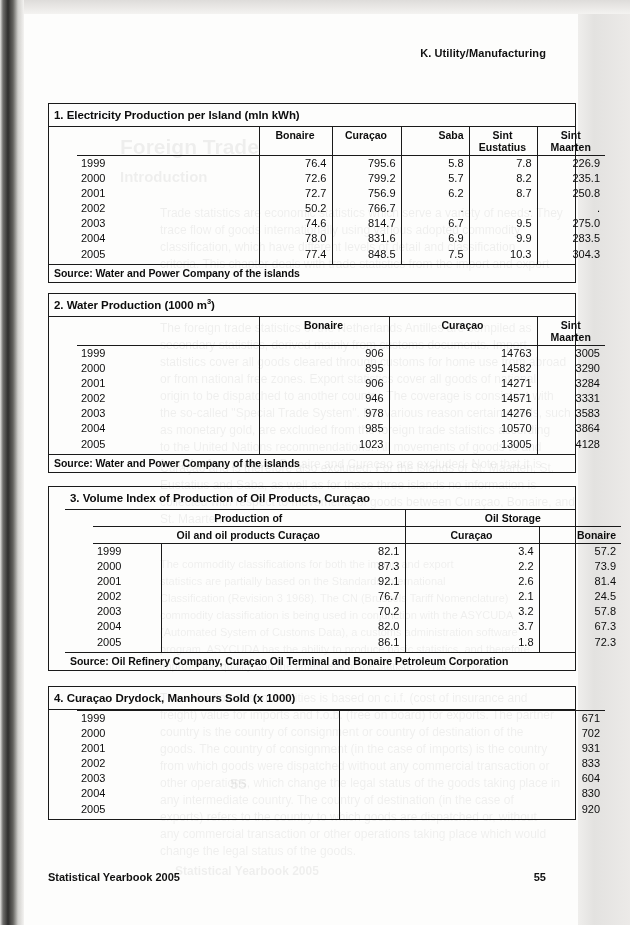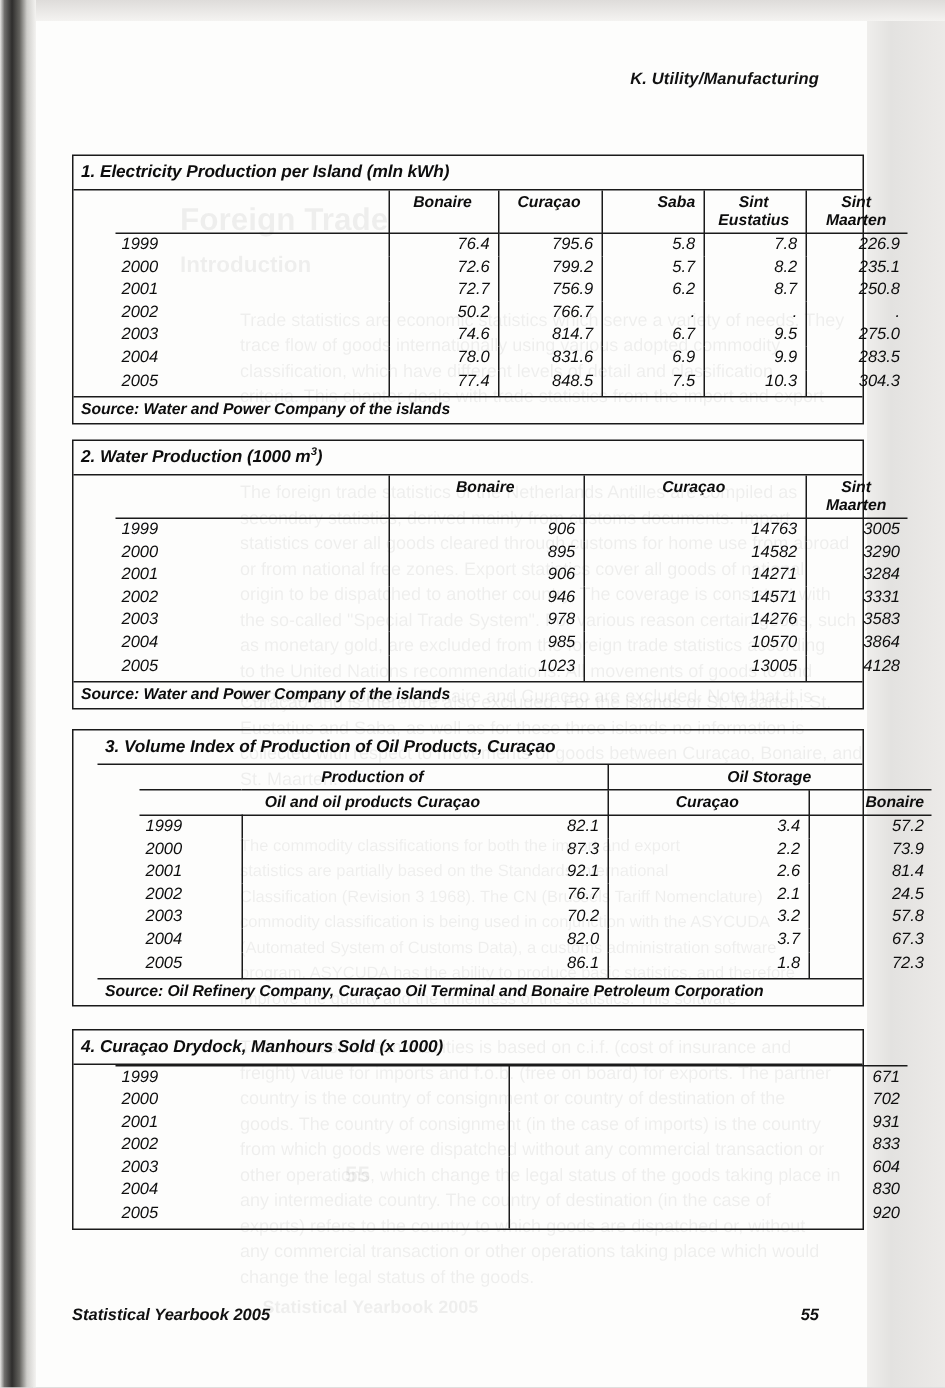--- a/index.html
+++ b/index.html
@@ -13,21 +13,21 @@
     position: relative;
     overflow: hidden;
     font-family: "Liberation Sans", sans-serif;
   }
 
   
   #scan-page {
     position: absolute;
     left: 0; top: 0;
     width: 630px; height: 925px;
-    background: #737373;
+    background: #15803d;
   }
   #paper {
     position: absolute;
     left: 22px; top: 0;
     width: 556px; height: 925px;
     background: #fdfdfc;
     box-shadow: 0 0 5px rgba(0,0,0,0.10);
   }
   #binding-shadow {
     position: absolute;
@@ -57,21 +57,21 @@
     font-family: "Liberation Sans", sans-serif;
     white-space: pre;
     pointer-events: none;
     user-select: none;
   }
 
   
   #content {
     position: absolute;
     left: 48px; top: 0;
-    width: 498px; height: 925px; font-style: italic;
+    width: 498px; height: 925px;
   }
 
   #page-header {
     position: absolute;
     top: 47px; right: 0;
     font-size: 11px;
     font-weight: bold;
     color: #111;
     letter-spacing: 0.1px;
   }

